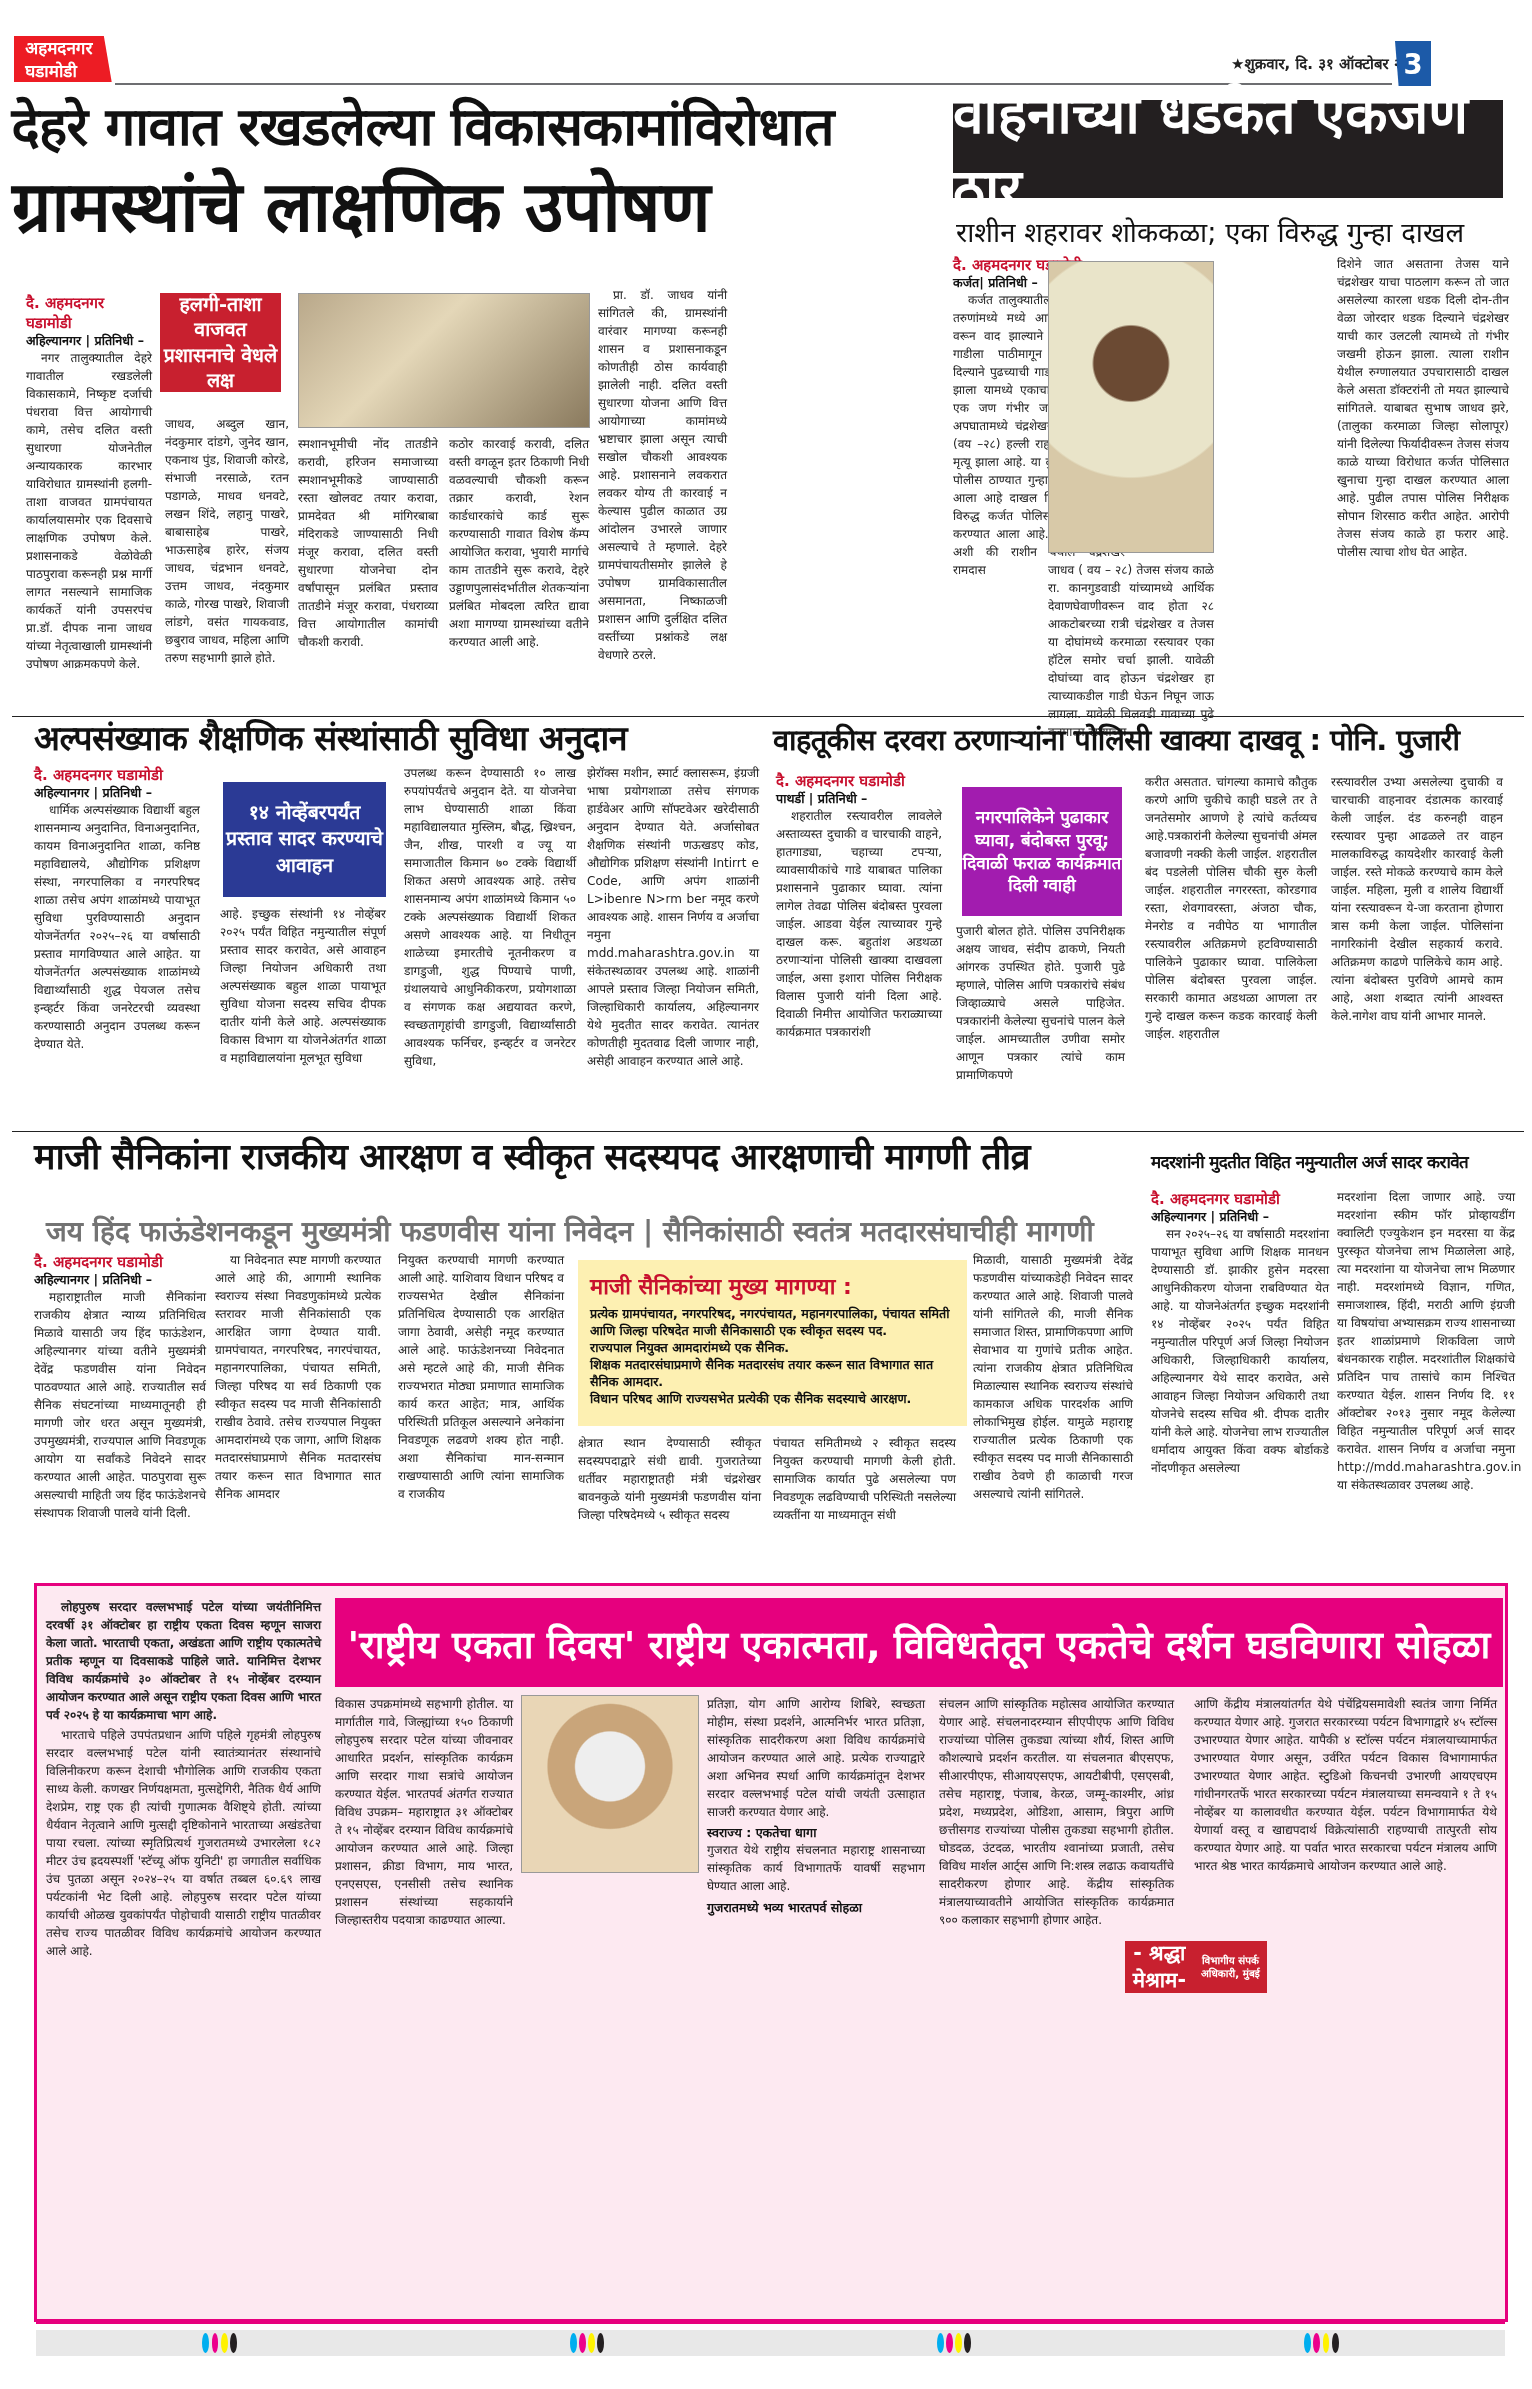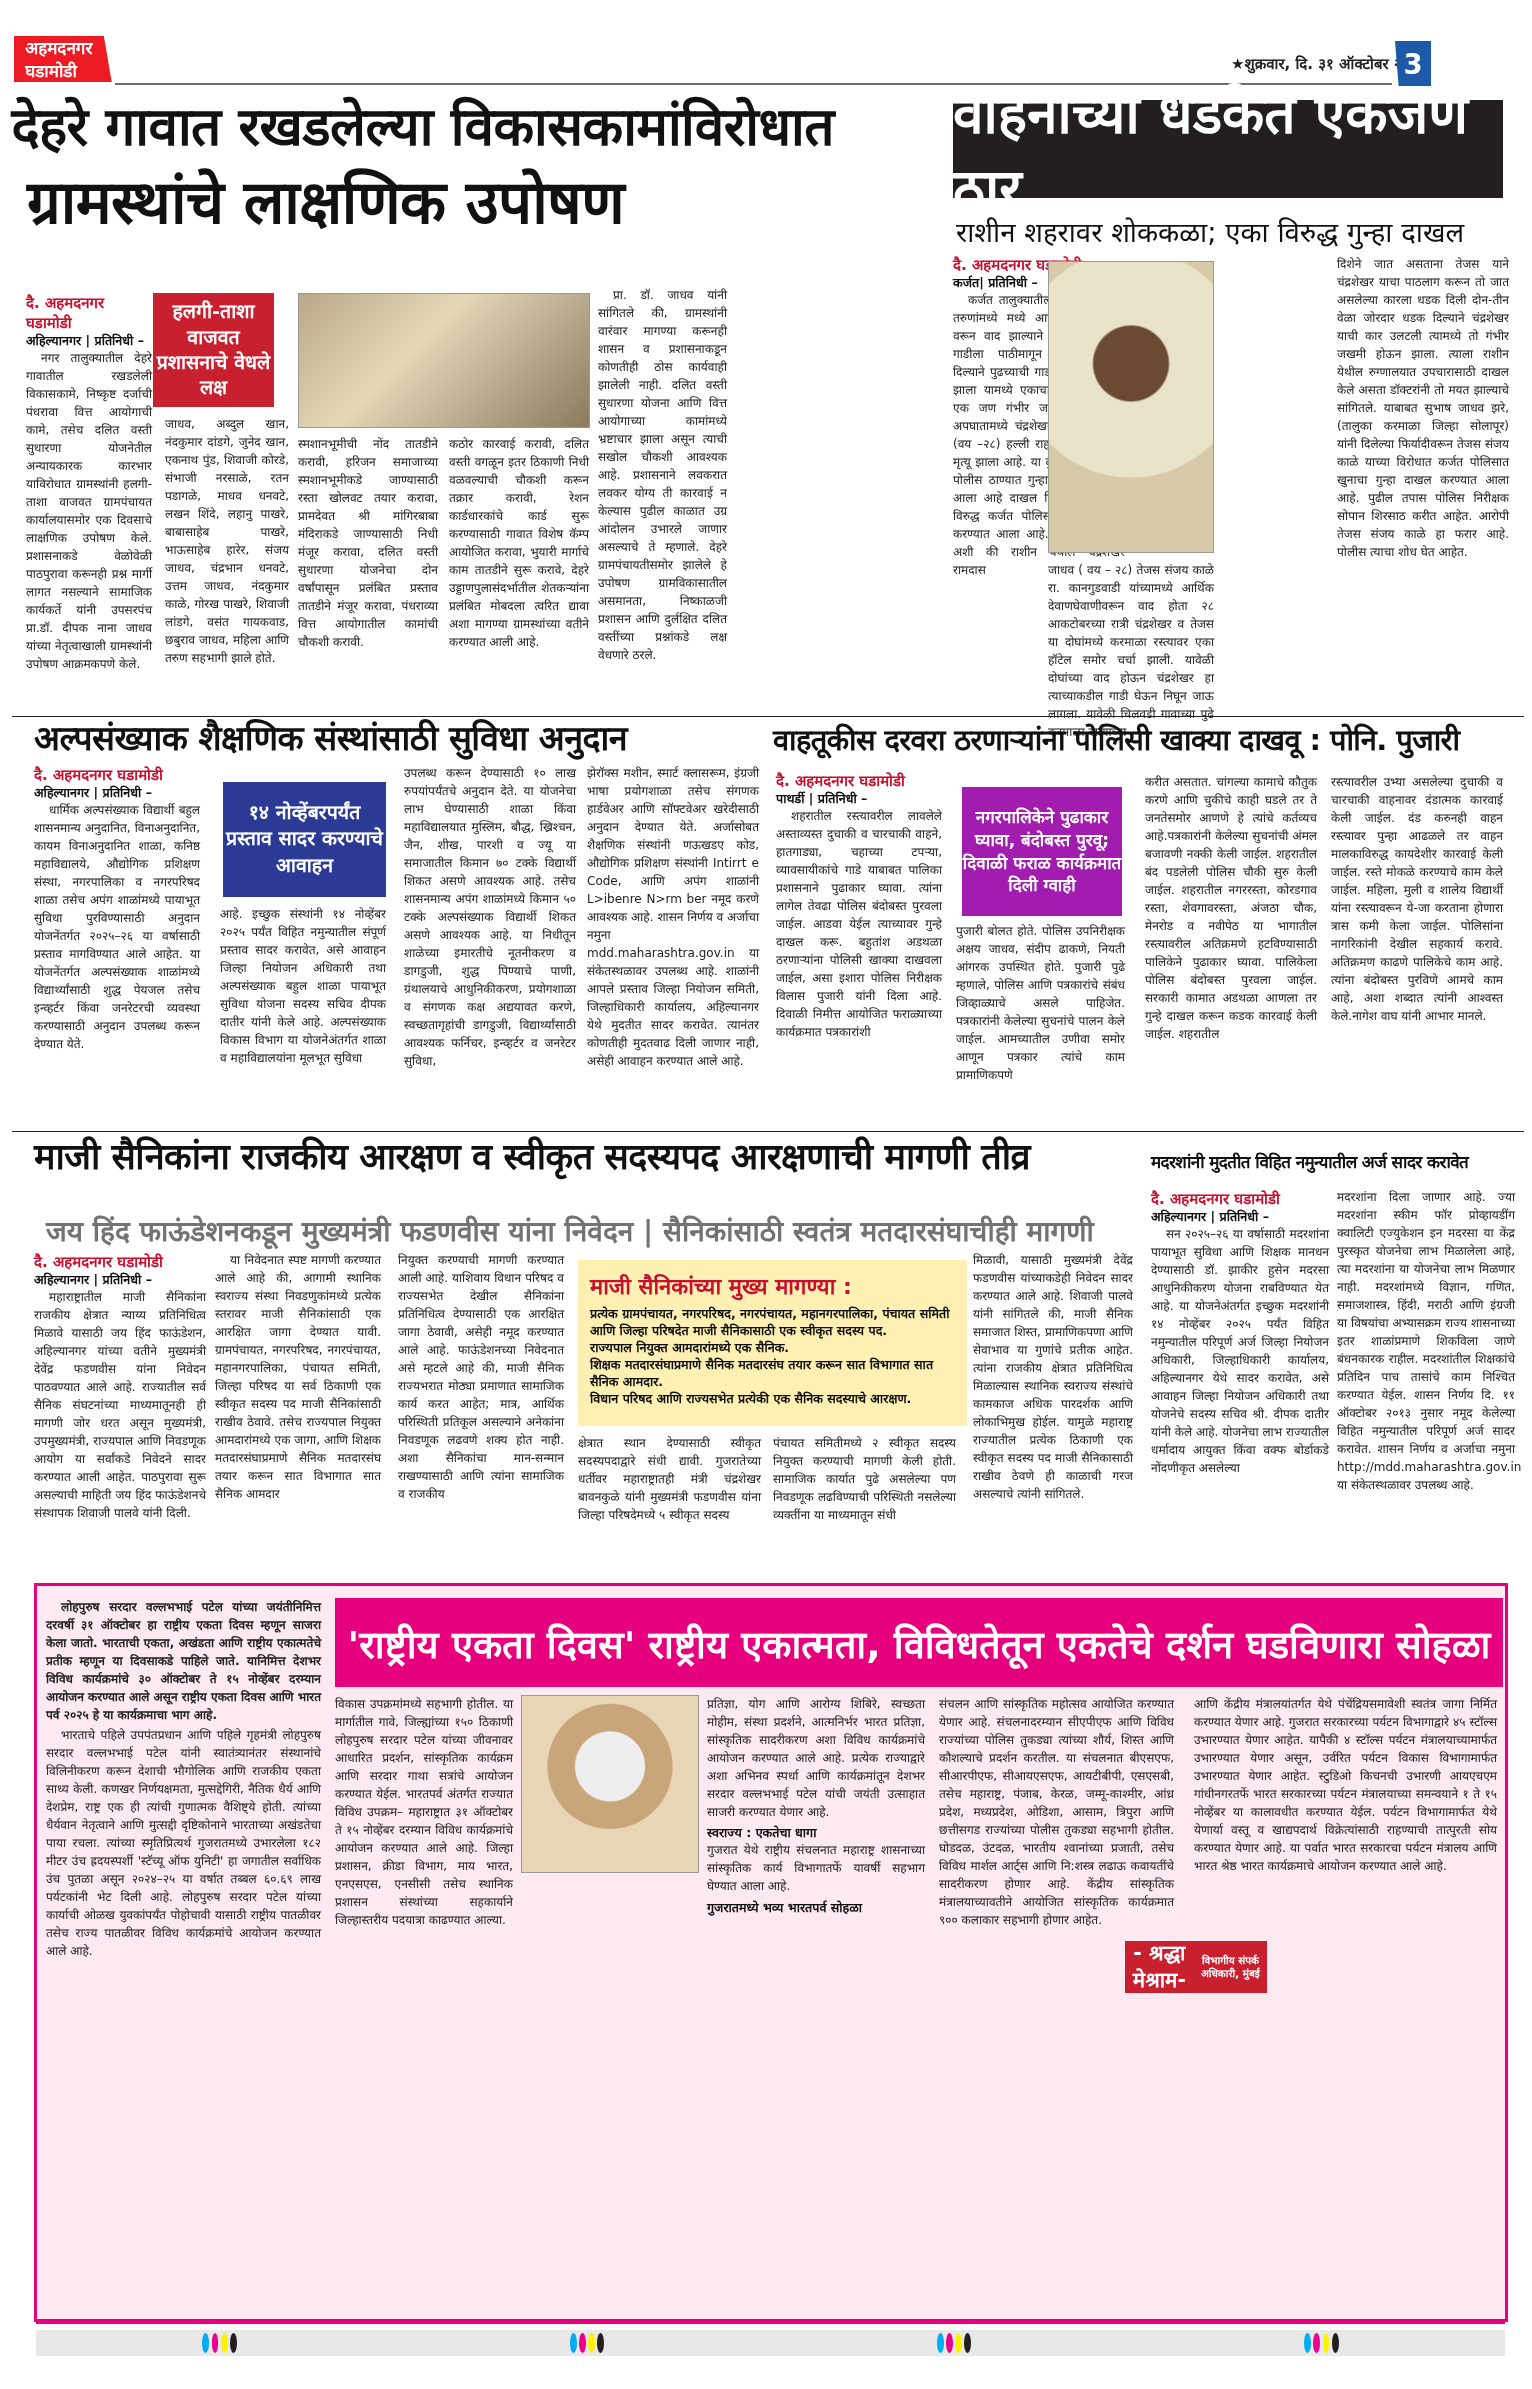--- a/index.html
+++ b/index.html
@@ -31,28 +31,28 @@
 <body>
 
 <div class="abs masthead">
     <span>अहमदनगर घडामोडी</span>
   </div>
 <div class="abs masthead-bar"></div>
 <div class="abs dateline">★शुक्रवार, दि. ३१ ऑक्टोबर २०२५</div>
 <div class="abs pageno">3</div>
 
 <div class="abs h-big" style="left:11.5px;top:100px;width:939px;font-size:53px;">देहरे गावात रखडलेल्या विकासकामांविरोधात</div>
-<div class="abs h-big" style="left:27px;top:172px;width:939px;font-size:60px;">ग्रामस्थांचे लाक्षणिक उपोषण</div>
+<div class="abs h-big" style="left:12px;top:172px;width:939px;font-size:70px;">ग्रामस्थांचे लाक्षणिक उपोषण</div>
 
 <div class="col" style="left:26px;top:292px;width:126px;">
   <div class="byline">दै. अहमदनगर घडामोडी</div>
   <div class="dateline-loc">अहिल्यानगर | प्रतिनिधी –</div>
   <div class="body-text" style="text-indent:15px">नगर तालुक्यातील देहरे गावातील रखडलेली विकासकामे, निष्कृष्ट दर्जाची पंधरावा वित्त आयोगाची कामे, तसेच दलित वस्ती सुधारणा योजनेतील अन्यायकारक कारभार याविरोधात ग्रामस्थांनी हलगी-ताशा वाजवत ग्रामपंचायत कार्यालयासमोर एक दिवसाचे लाक्षणिक उपोषण केले. प्रशासनाकडे वेळोवेळी पाठपुरावा करूनही प्रश्न मार्गी लागत नसल्याने सामाजिक कार्यकर्ते यांनी उपसरपंच प्रा.डॉ. दीपक नाना जाधव यांच्या नेतृत्वाखाली ग्रामस्थांनी उपोषण आक्रमकपणे केले.</div>
 </div>
-<div class="abs redbox" style="left:153px;top:293px;width:121px;height:114px;font-size:19.5px;">हलगी-ताशा वाजवत प्रशासनाचे वेधले लक्ष</div>
+<div class="abs redbox" style="left:160px;top:293px;width:121px;height:99px;font-size:19.5px;">हलगी-ताशा वाजवत प्रशासनाचे वेधले लक्ष</div>
 <div class="col" style="left:165px;top:415px;width:124px;">
   <div class="body-text">जाधव, अब्दुल खान, नंदकुमार दांडगे, जुनेद खान, एकनाथ पुंड, शिवाजी कोरडे, संभाजी नरसाळे, रतन पडागळे, माधव धनवटे, लखन शिंदे, लहानु पाखरे, बाबासाहेब पाखरे, भाऊसाहेब हारेर, संजय जाधव, चंद्रभान धनवटे, उत्तम जाधव, नंदकुमार काळे, गोरख पाखरे, शिवाजी लांडगे, वसंत गायकवाड, छबुराव जाधव, महिला आणि तरुण सहभागी झाले होते.</div>
 </div>
 <div class="photo" style="left:298px;top:293px;width:292px;height:135px;"></div>
 <div class="col" style="left:298px;top:435px;width:140px;">
   <div class="body-text">स्मशानभूमीची नोंद तातडीने करावी, हरिजन समाजाच्या स्मशानभूमीकडे जाण्यासाठी रस्ता खोलवट तयार करावा, प्रामदेवत श्री मांगिरबाबा मंदिराकडे जाण्यासाठी निधी मंजूर करावा, दलित वस्ती सुधारणा योजनेचा दोन वर्षांपासून प्रलंबित प्रस्ताव तातडीने मंजूर करावा, पंधराव्या वित्त आयोगातील कामांची चौकशी करावी.</div>
 </div>
 <div class="col" style="left:449px;top:435px;width:140px;">
   <div class="body-text">कठोर कारवाई करावी, दलित वस्ती वगळून इतर ठिकाणी निधी वळवल्याची चौकशी करून तक्रार करावी, रेशन कार्डधारकांचे कार्ड सुरू करण्यासाठी गावात विशेष कॅम्प आयोजित करावा, भुयारी मार्गाचे काम तातडीने सुरू करावे, देहरे उड्डाणपुलासंदर्भातील शेतकऱ्यांना प्रलंबित मोबदला त्वरित द्यावा अशा मागण्या ग्रामस्थांच्या वतीने करण्यात आली आहे.</div>
 </div>

